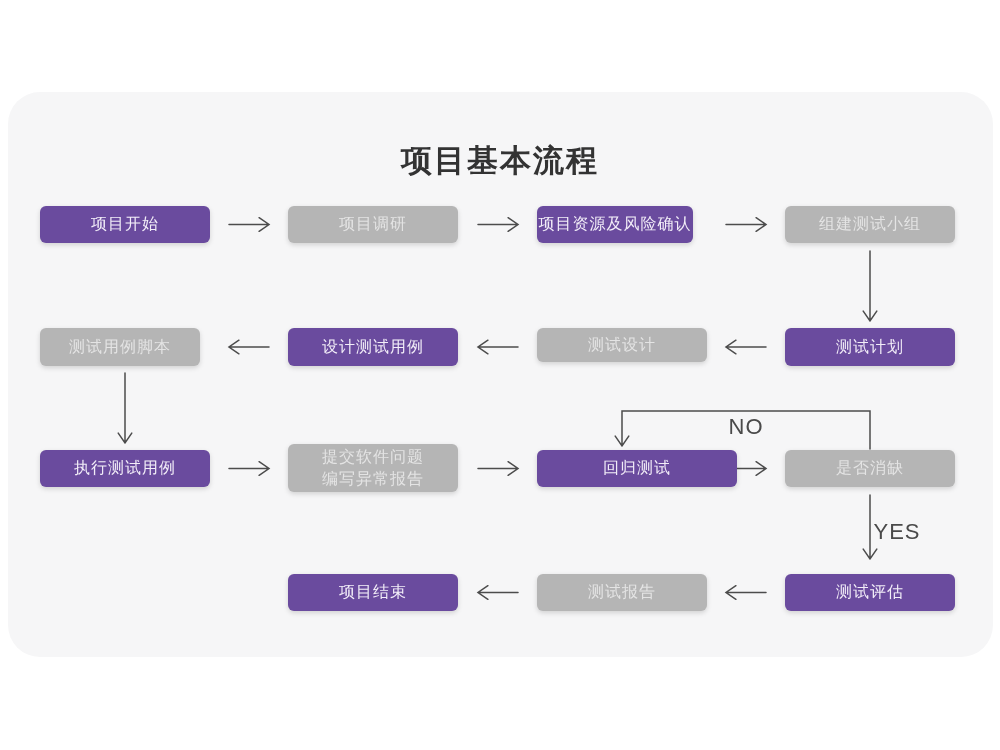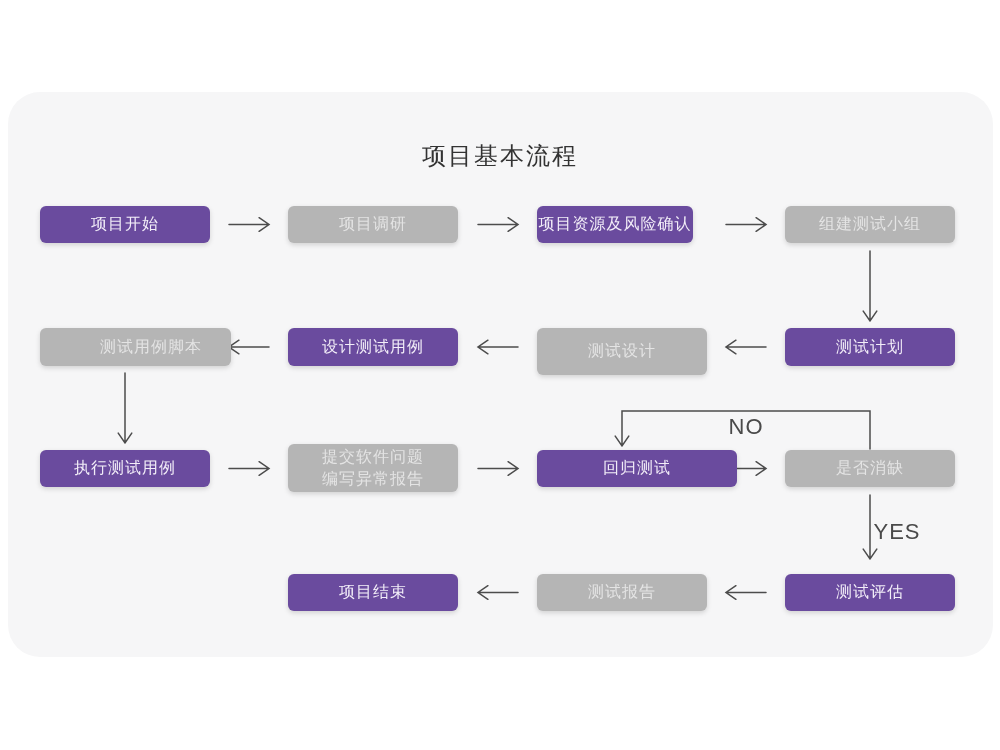--- a/index.html
+++ b/index.html
@@ -7,21 +7,21 @@
     width:1000px;height:750px;position:relative;overflow:hidden;
     background:var(--page-bg,#ffffff);
     font-family:"Liberation Sans", sans-serif;
   }
   .card{
     position:absolute;left:8px;top:92px;width:985px;height:565px;
     border-radius:32px;background:var(--card-bg,#f6f6f7);
   }
   .title{
     position:absolute;left:0;top:140px;width:1000px;text-align:center;
-    font-size:24px;font-weight:400;letter-spacing:2px;
+    font-size:31px;font-weight:700;letter-spacing:2px;
     color:var(--title-color,#333);
   }
   #edges{position:absolute;left:0;top:0;width:1000px;height:750px;pointer-events:none}
   .node{
     position:absolute;display:flex;align-items:center;justify-content:center;
     border-radius:6px;font-size:16px;line-height:1.4;text-align:center;
     white-space:pre-line;letter-spacing:1px;
     box-shadow:0 2px 5px rgba(0,0,0,0.15);
   }
   .node.purple{background:var(--purple,#6a4b9e);color:var(--purple-text,#f2edf8)}
@@ -52,23 +52,23 @@
     <path d="M870 495 L870 559 M863.2242903192596 549.0959726210839 L870 559 L876.7757096807404 549.0959726210839" fill="none" stroke="#4c4c4c" stroke-width="1.5" stroke-linecap="round"></path>
     <path d="M766 592.5 L726 592.5 M735.9040273789161 585.7242903192596 L726 592.5 L735.9040273789161 599.2757096807404" fill="none" stroke="#4c4c4c" stroke-width="1.5" stroke-linecap="round"></path>
     <path d="M518 592.5 L478 592.5 M487.9040273789161 585.7242903192596 L478 592.5 L487.9040273789161 599.2757096807404" fill="none" stroke="#4c4c4c" stroke-width="1.5" stroke-linecap="round"></path>
   </svg>
 <div id="nodes">
     <div class="node purple" style="left: 40px; top: 206px; width: 170px; height: 37px;">项目开始</div>
     <div class="node gray" style="left: 288px; top: 206px; width: 170px; height: 37px;">项目调研</div>
     <div class="node purple" style="left: 537px; top: 206px; width: 156px; height: 37px;">项目资源及风险确认</div>
     <div class="node gray" style="left: 785px; top: 206px; width: 170px; height: 37px;">组建测试小组</div>
     <div class="node purple" style="left: 785px; top: 328px; width: 170px; height: 38px;">测试计划</div>
-    <div class="node gray" style="left: 537px; top: 328px; width: 170px; height: 47px;">测试设计</div>
+    <div class="node gray" style="left: 537px; top: 328px; width: 170px; height: 34px;">测试设计</div>
     <div class="node purple" style="left: 288px; top: 328px; width: 170px; height: 38px;">设计测试用例</div>
-    <div class="node gray" style="left: 40px; top: 328px; width: 160px; height: 38px; padding-left: 31px;">测试用例脚本</div>
+    <div class="node gray" style="left: 40px; top: 328px; width: 160px; height: 38px;">测试用例脚本</div>
     <div class="node purple" style="left: 40px; top: 450px; width: 170px; height: 37px;">执行测试用例</div>
     <div class="node gray" style="left: 288px; top: 444px; width: 170px; height: 48px;">提交软件问题
 编写异常报告</div>
     <div class="node purple" style="left: 537px; top: 450px; width: 200px; height: 37px;">回归测试</div>
     <div class="node gray" style="left: 785px; top: 450px; width: 170px; height: 37px;">是否消缺</div>
     <div class="node purple" style="left: 785px; top: 574px; width: 170px; height: 37px;">测试评估</div>
     <div class="node gray" style="left: 537px; top: 574px; width: 170px; height: 37px;">测试报告</div>
     <div class="node purple" style="left: 288px; top: 574px; width: 170px; height: 37px;">项目结束</div>
   </div>
 <div id="labels">

